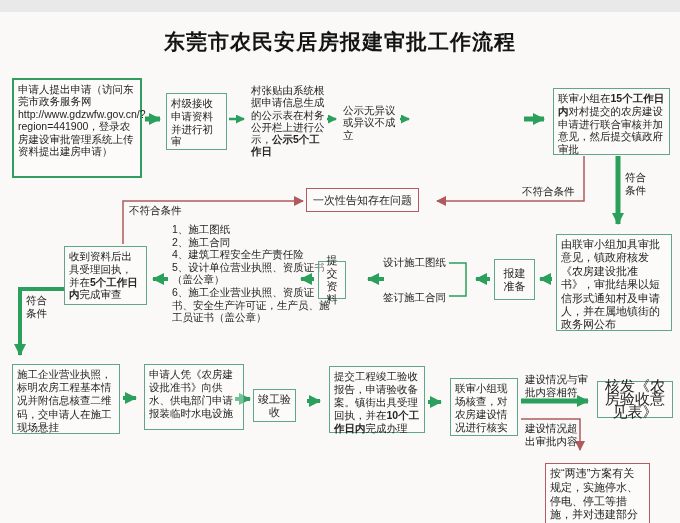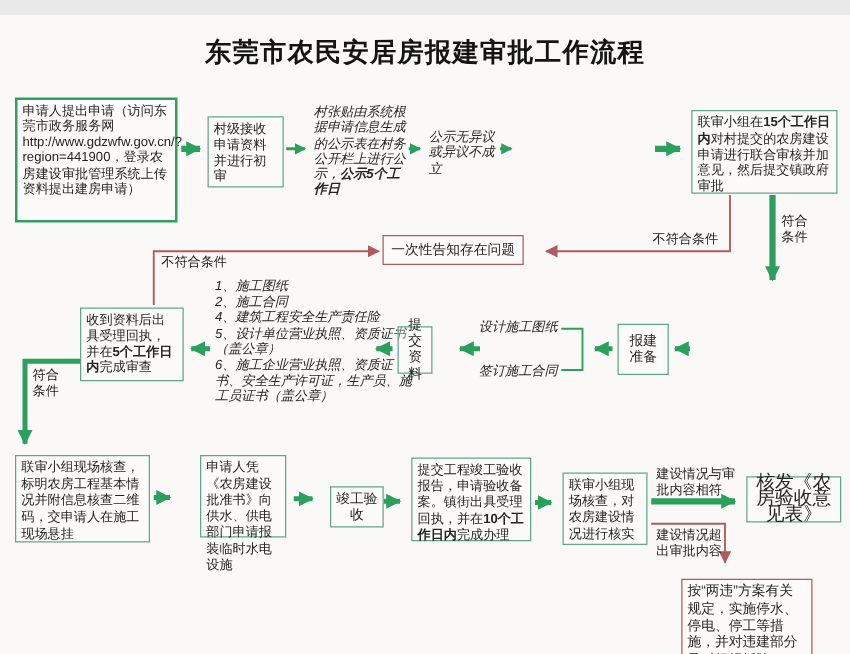--- a/index.html
+++ b/index.html
@@ -15,21 +15,21 @@
   }
   .box{
     position:absolute;box-sizing:border-box;border:1.5px solid #5fa68c;
     background:rgba(255,255,255,.35);padding:3px 4px;
     font-size:10.5px;line-height:12.8px;color:#242424;
   }
   .box.thick{border:2px solid #2f9e5f;}
   .box.redbox{border:1.5px solid #b55a5f;}
   .box.centered{display:flex;align-items:center;justify-content:center;text-align:center;}
   .txt{
-    position:absolute;font-size:10.5px;line-height:12.3px;color:#242424;font-style:italic;
+    position:absolute;font-size:10.5px;line-height:12.3px;color:#242424;
   }
   .lbl{position:absolute;font-size:10.5px;line-height:12.5px;color:#242424;}
   b{font-weight:bold;}
   svg{position:absolute;left:0;top:0;pointer-events:none;}
 </style>
 </head>
 <body>
 
 <div id="canvas">
 
@@ -135,30 +135,33 @@
     <span>设计施工图纸</span>
   </div>
   <div class="txt" style="left:383px;top:279px;width:66px;">
     <span>签订施工合同</span>
   </div>
 
   <div class="box centered" style="left:494px;top:247px;width:41px;height:41px;font-size:11px;">
     <span>报建准备</span>
   </div>
 
+  <div class="box" style="left:556px;top:222px;width:116px;height:97px;line-height:13.4px;font-size:11px;">
+    <span>由联审小组加具审批意见，镇政府核发《农房建设批准书》，审批结果以短信形式通知村及申请人，并在属地镇街的政务网公布</span>
+  </div>
 
   <div class="box" style="left:12px;top:352px;width:108px;height:70px;line-height:13.2px;">
-    <span>联审小组现场核查，标明农房工程基本情况并附信息核查二维码，交申请人在施工现场悬挂</span>
+    <span>施工企业营业执照，标明农房工程基本情况并附信息核查二维码，交申请人在施工现场悬挂</span>
   </div>
 
-  <div class="box" style="left:160px;top:352px;width:69px;height:66px;line-height:13px;">
+  <div class="box" style="left:144px;top:352px;width:100px;height:66px;line-height:13px;">
     <span>申请人凭《农房建设批准书》向供水、供电部门申请报装临时水电设施</span>
   </div>
 
-  <div class="box centered" style="left:264px;top:377px;width:43px;height:33px;font-size:11px;">
+  <div class="box centered" style="left:253px;top:377px;width:43px;height:33px;font-size:11px;">
     <span>竣工验收</span>
   </div>
 
   <div class="box" style="left:329px;top:354px;width:96px;height:67px;line-height:13px;">
     <span>提交工程竣工验收报告，申请验收备案。镇街出具受理回执，并在</span><b>10个工作日内</b><span>完成办理</span>
   </div>
 
   <div class="box" style="left:450px;top:366px;width:68px;height:58px;line-height:13px;">
     <span>联审小组现场核查，对农房建设情况进行核实</span>
   </div>

